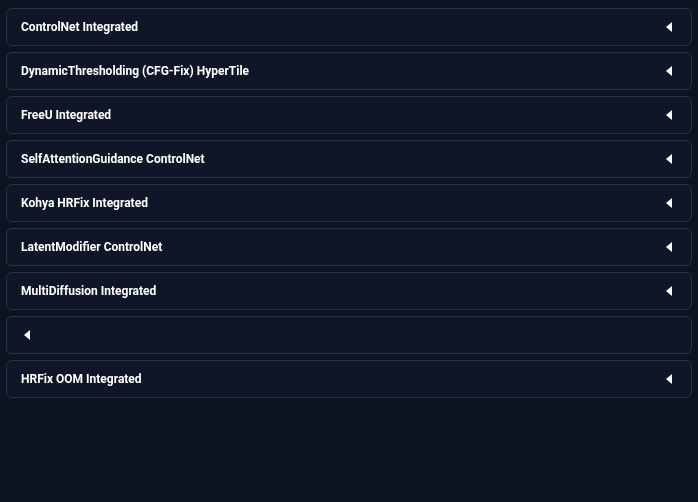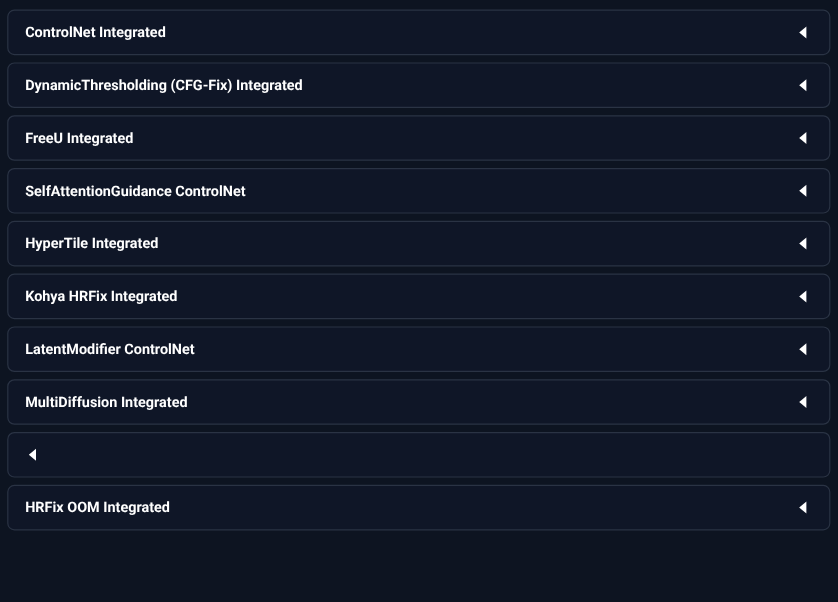--- a/index.html
+++ b/index.html
@@ -47,45 +47,37 @@
 <div>
   <div class="accordion-item">
     <span class="accordion-label">ControlNet Integrated</span>
     <span class="chevron">
         <svg width="12" height="12" viewBox="0 0 12 12">
           <path d="M8 1 L2 6 L8 11 Z"></path>
         </svg>
       </span>
   </div>
   <div class="accordion-item">
-    <span class="accordion-label">DynamicThresholding (CFG-Fix) Integrated</span>
+    <span class="accordion-label">DynamicThresholding (CFG-Fix) HyperTile</span>
     <span class="chevron">
         <svg width="12" height="12" viewBox="0 0 12 12">
           <path d="M8 1 L2 6 L8 11 Z"></path>
         </svg>
       </span>
   </div>
   <div class="accordion-item">
     <span class="accordion-label">FreeU Integrated</span>
     <span class="chevron">
         <svg width="12" height="12" viewBox="0 0 12 12">
           <path d="M8 1 L2 6 L8 11 Z"></path>
         </svg>
       </span>
   </div>
   <div class="accordion-item">
     <span class="accordion-label">SelfAttentionGuidance ControlNet</span>
-    <span class="chevron">
-        <svg width="12" height="12" viewBox="0 0 12 12">
-          <path d="M8 1 L2 6 L8 11 Z"></path>
-        </svg>
-      </span>
-  </div>
-  <div class="accordion-item">
-    <span class="accordion-label">HyperTile Integrated</span>
     <span class="chevron">
         <svg width="12" height="12" viewBox="0 0 12 12">
           <path d="M8 1 L2 6 L8 11 Z"></path>
         </svg>
       </span>
   </div>
   <div class="accordion-item">
     <span class="accordion-label">Kohya HRFix Integrated</span>
     <span class="chevron">
         <svg width="12" height="12" viewBox="0 0 12 12">

